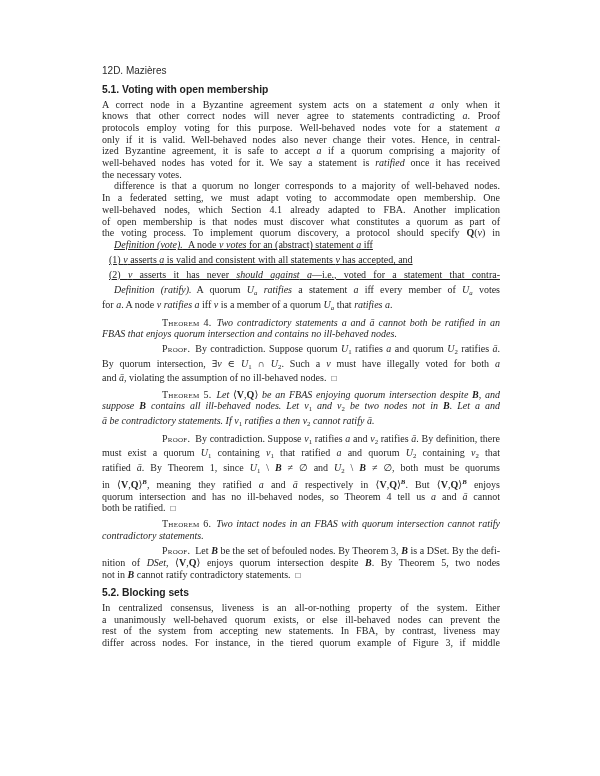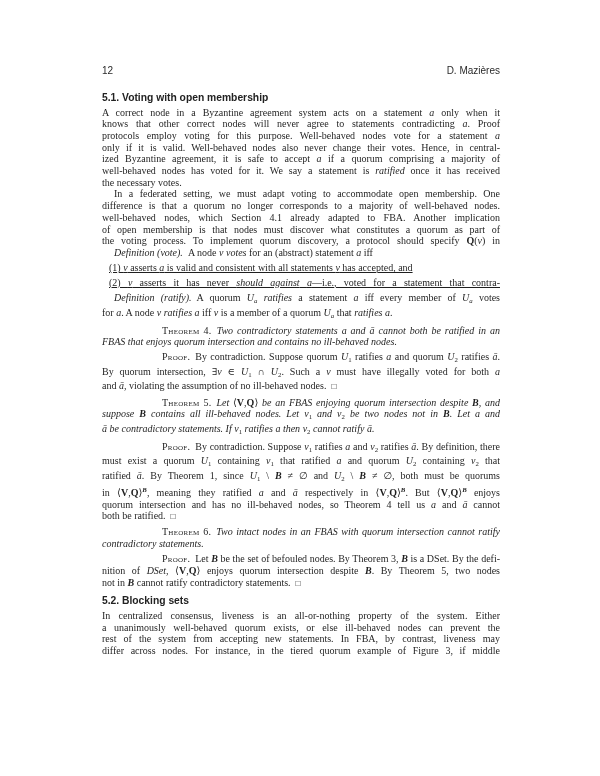--- a/index.html
+++ b/index.html
@@ -11,38 +11,38 @@
   .page{
     position:relative;
     width:600px;height:776px;
     background:#ffffff;
     color:#1f1f1f;
     overflow:hidden;
   }
   .pg-header{
     position:absolute;
     left:102px;top:65px;width:398px;
-    display:flex;justify-content:space-between;
+    display:flex;
     font-family:"Liberation Sans","DejaVu Sans",sans-serif;
     font-size:10px;line-height:12px;color:#2a2a2a;
   }
   .page-body{
     position:absolute;
-    left:102px;top:92px;width:398px;
+    left:102px;top:84px;width:398px;
     font-size:10px;line-height:11.7px;
   }
   .blk{margin:0;}
   .blk-heading{
     font-family:"Liberation Sans","DejaVu Sans",sans-serif;
     font-weight:700;font-size:10.3px;line-height:12px;
     margin-top:6px;margin-bottom:2.5px;color:#222;
   }
   .blk-heading:first-child{margin-top:0;}
   .blk-def,.blk-theorem,.blk-proof{margin-top:3.5px;}
-  .blk-def-tight{margin-top:0.5px;}
+  .blk-def-tight{margin-top:0.5px;text-decoration:underline;}
   .blk-item{margin-top:3px;}
   .line{
     text-align:justify;
     text-align-last:justify;
   }
   .line.end{text-align-last:left;}
   .blk-para-indent .line:first-child,
   .blk-def .line:first-child,
   .blk-def-tight .line:first-child,
   .blk-theorem .line:first-child,
@@ -71,22 +71,22 @@
       <div class="blk blk-para">
         <div class="line"><span>A correct node in a Byzantine agreement system acts on a statement </span><span class="rs-i">a</span><span> only when it</span></div>
         <div class="line"><span>knows that other correct nodes will never agree to statements contradicting </span><span class="rs-i">a</span><span>. Proof</span></div>
         <div class="line"><span>protocols employ voting for this purpose. Well-behaved nodes vote for a statement </span><span class="rs-i">a</span></div>
         <div class="line"><span>only if it is valid. Well-behaved nodes also never change their votes. Hence, in central-</span></div>
         <div class="line"><span>ized Byzantine agreement, it is safe to accept </span><span class="rs-i">a</span><span> if a quorum comprising a majority of</span></div>
         <div class="line"><span>well-behaved nodes has voted for it. We say a statement is </span><span class="rs-i">ratified</span><span> once it has received</span></div>
         <div class="line end"><span>the necessary votes.</span></div>
       </div>
       <div class="blk blk-para-indent">
+        <div class="line"><span>difference is that a quorum no longer corresponds to a majority of well-behaved nodes.</span></div>
         <div class="line"><span>In a federated setting, we must adapt voting to accommodate open membership. One</span></div>
-        <div class="line"><span>difference is that a quorum no longer corresponds to a majority of well-behaved nodes.</span></div>
         <div class="line"><span>well-behaved nodes, which Section 4.1 already adapted to FBA. Another implication</span></div>
         <div class="line"><span>of open membership is that nodes must discover what constitutes a quorum as part of</span></div>
         <div class="line"><span>the voting process. To implement quorum discovery, a protocol should specify </span><span class="rs-b">Q</span><span>(</span><span class="rs-i">v</span><span>) in</span></div>
       </div>
       <div class="blk blk-def-tight">
         <div class="line end"><span class="rs-i">Definition (vote).</span><span> A node </span><span class="rs-i">v</span><span> </span><span class="rs-i">votes</span><span> for an (abstract) statement </span><span class="rs-i">a</span><span> iff</span></div>
       </div>
       <div class="blk blk-item">
         <div class="line end"><span>(1) </span><span class="rs-i">v</span><span> asserts </span><span class="rs-i">a</span><span> is valid and consistent with all statements </span><span class="rs-i">v</span><span> has accepted, and</span></div>
       </div>

